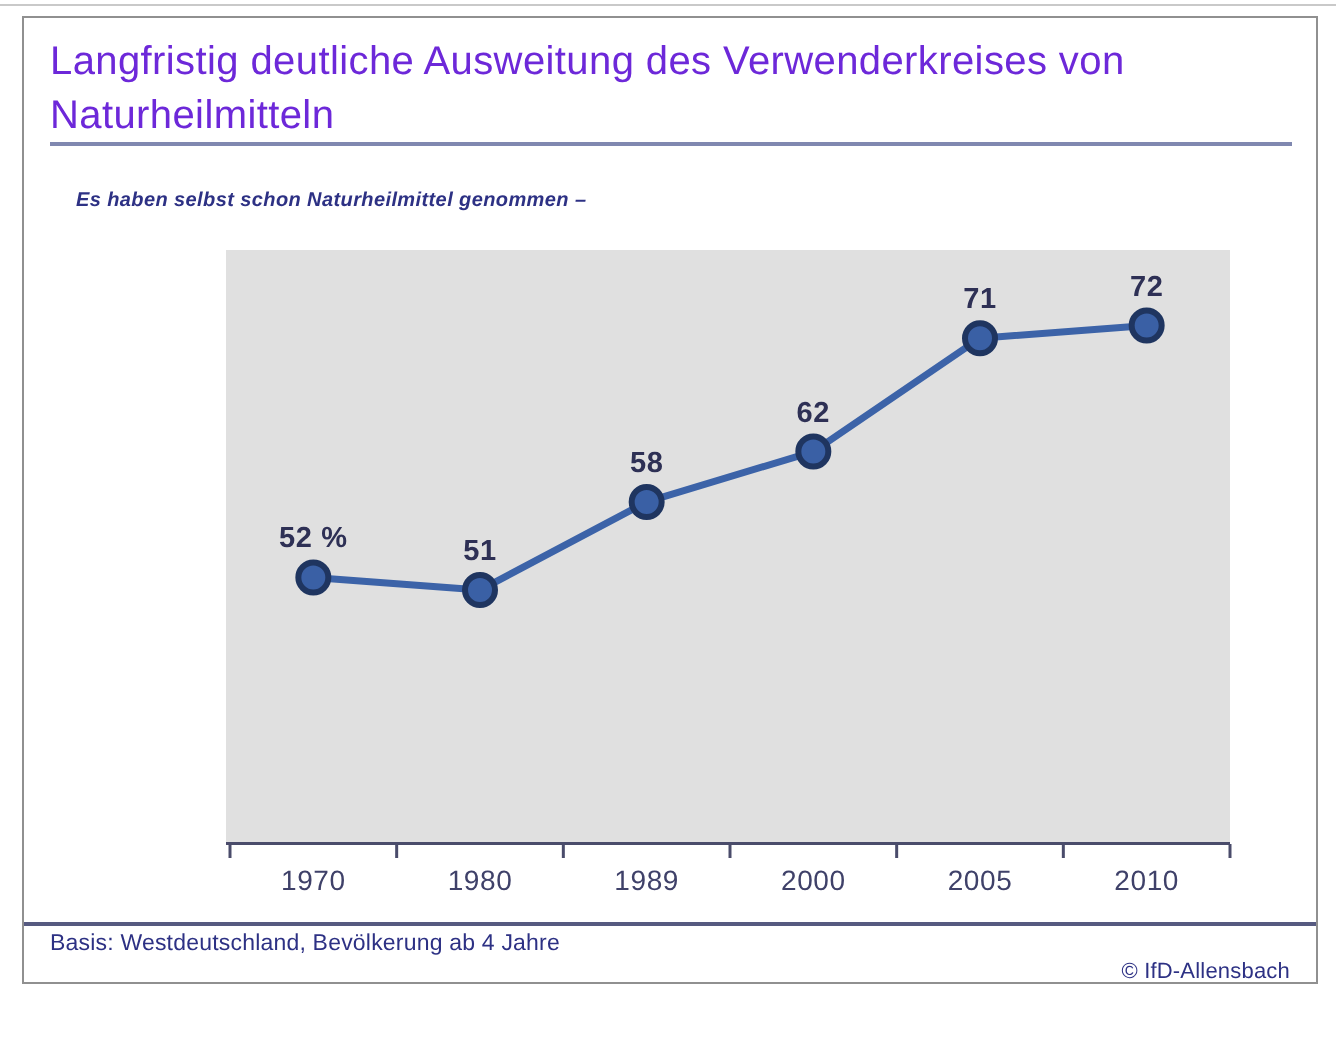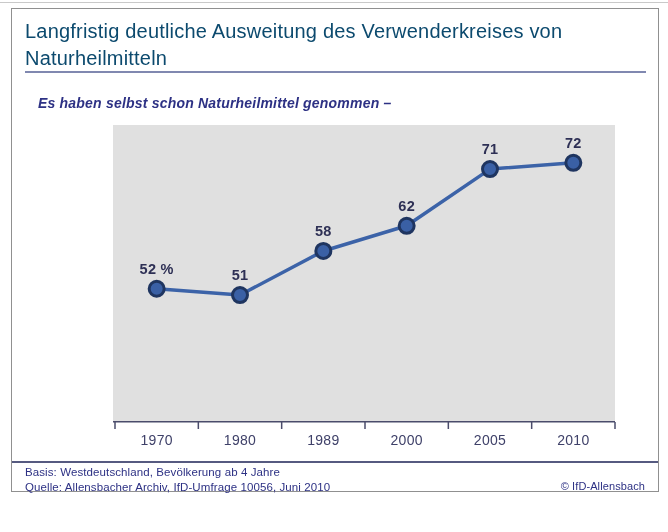--- a/index.html
+++ b/index.html
@@ -8,26 +8,26 @@
     font-family:"Liberation Sans","DejaVu Sans",sans-serif;overflow:hidden;
   }
   .topline{position:absolute;left:0;top:2px;width:668px;height:1px;background:#c9c9c9;}
   .card{
     position:absolute;left:11px;top:8px;width:646px;height:482px;
     background:#ffffff;border:1px solid #909090;
   }
   .title{
     position:absolute;left:13px;top:9px;width:592px;margin:0;
     font-size:20px;line-height:27px;font-weight:400;letter-spacing:0.2px;
-    color:#0c4a6e;
+    color:#6d28d9;
   }
   .title-sep{position:absolute;left:13px;top:62px;right:12px;height:0;border-top:2px solid #8088b0;}
   .subtitle{
     position:absolute;left:26px;top:86px;
-    font-size:14px;font-weight:700;font-style:italic;letter-spacing:0.2px;
+    font-size:10px;font-weight:700;font-style:italic;letter-spacing:0.2px;
     color:#2d3184;
   }
   .chart-svg{position:absolute;left:0;top:0;width:646px;height:482px;pointer-events:none;}
   .chart-svg text{font-family:"Liberation Sans","DejaVu Sans",sans-serif;}
   .footer-sep{position:absolute;left:0;right:0;top:452px;height:0;border-top:2px solid #565a80;}
   .footer{
     position:absolute;left:13px;top:456px;
     font-size:11.5px;line-height:14.5px;color:#2d3184;letter-spacing:0.1px;
   }
   .copyright{
@@ -73,17 +73,16 @@
         <text x="478" y="145.08510638297872" text-anchor="middle" font-size="14.5" font-weight="700" fill="#2e3055" letter-spacing="0.3">71</text>
         <text x="478" y="436" text-anchor="middle" font-size="14" fill="#3f4169" letter-spacing="0.3">2005</text>
         <circle cx="561.3333333333333" cy="153.78723404255317" r="7.5" fill="#3a60a5" stroke="#1f3560" stroke-width="3"></circle>
         <text x="561.3333333333333" y="138.78723404255317" text-anchor="middle" font-size="14.5" font-weight="700" fill="#2e3055" letter-spacing="0.3">72</text>
         <text x="561.3333333333333" y="436" text-anchor="middle" font-size="14" fill="#3f4169" letter-spacing="0.3">2010</text>
       </svg>
 
     <div class="footer-sep"></div>
     <div class="footer">
       <div>Basis: Westdeutschland, Bevölkerung ab 4 Jahre</div>
-      <div>Quelle: Allensbacher Archiv, IfD-Umfrage 10056, Juni 2010</div>
     </div>
     <div class="copyright">© IfD-Allensbach</div>
   </div>
 </div>
 
 </body></html>

